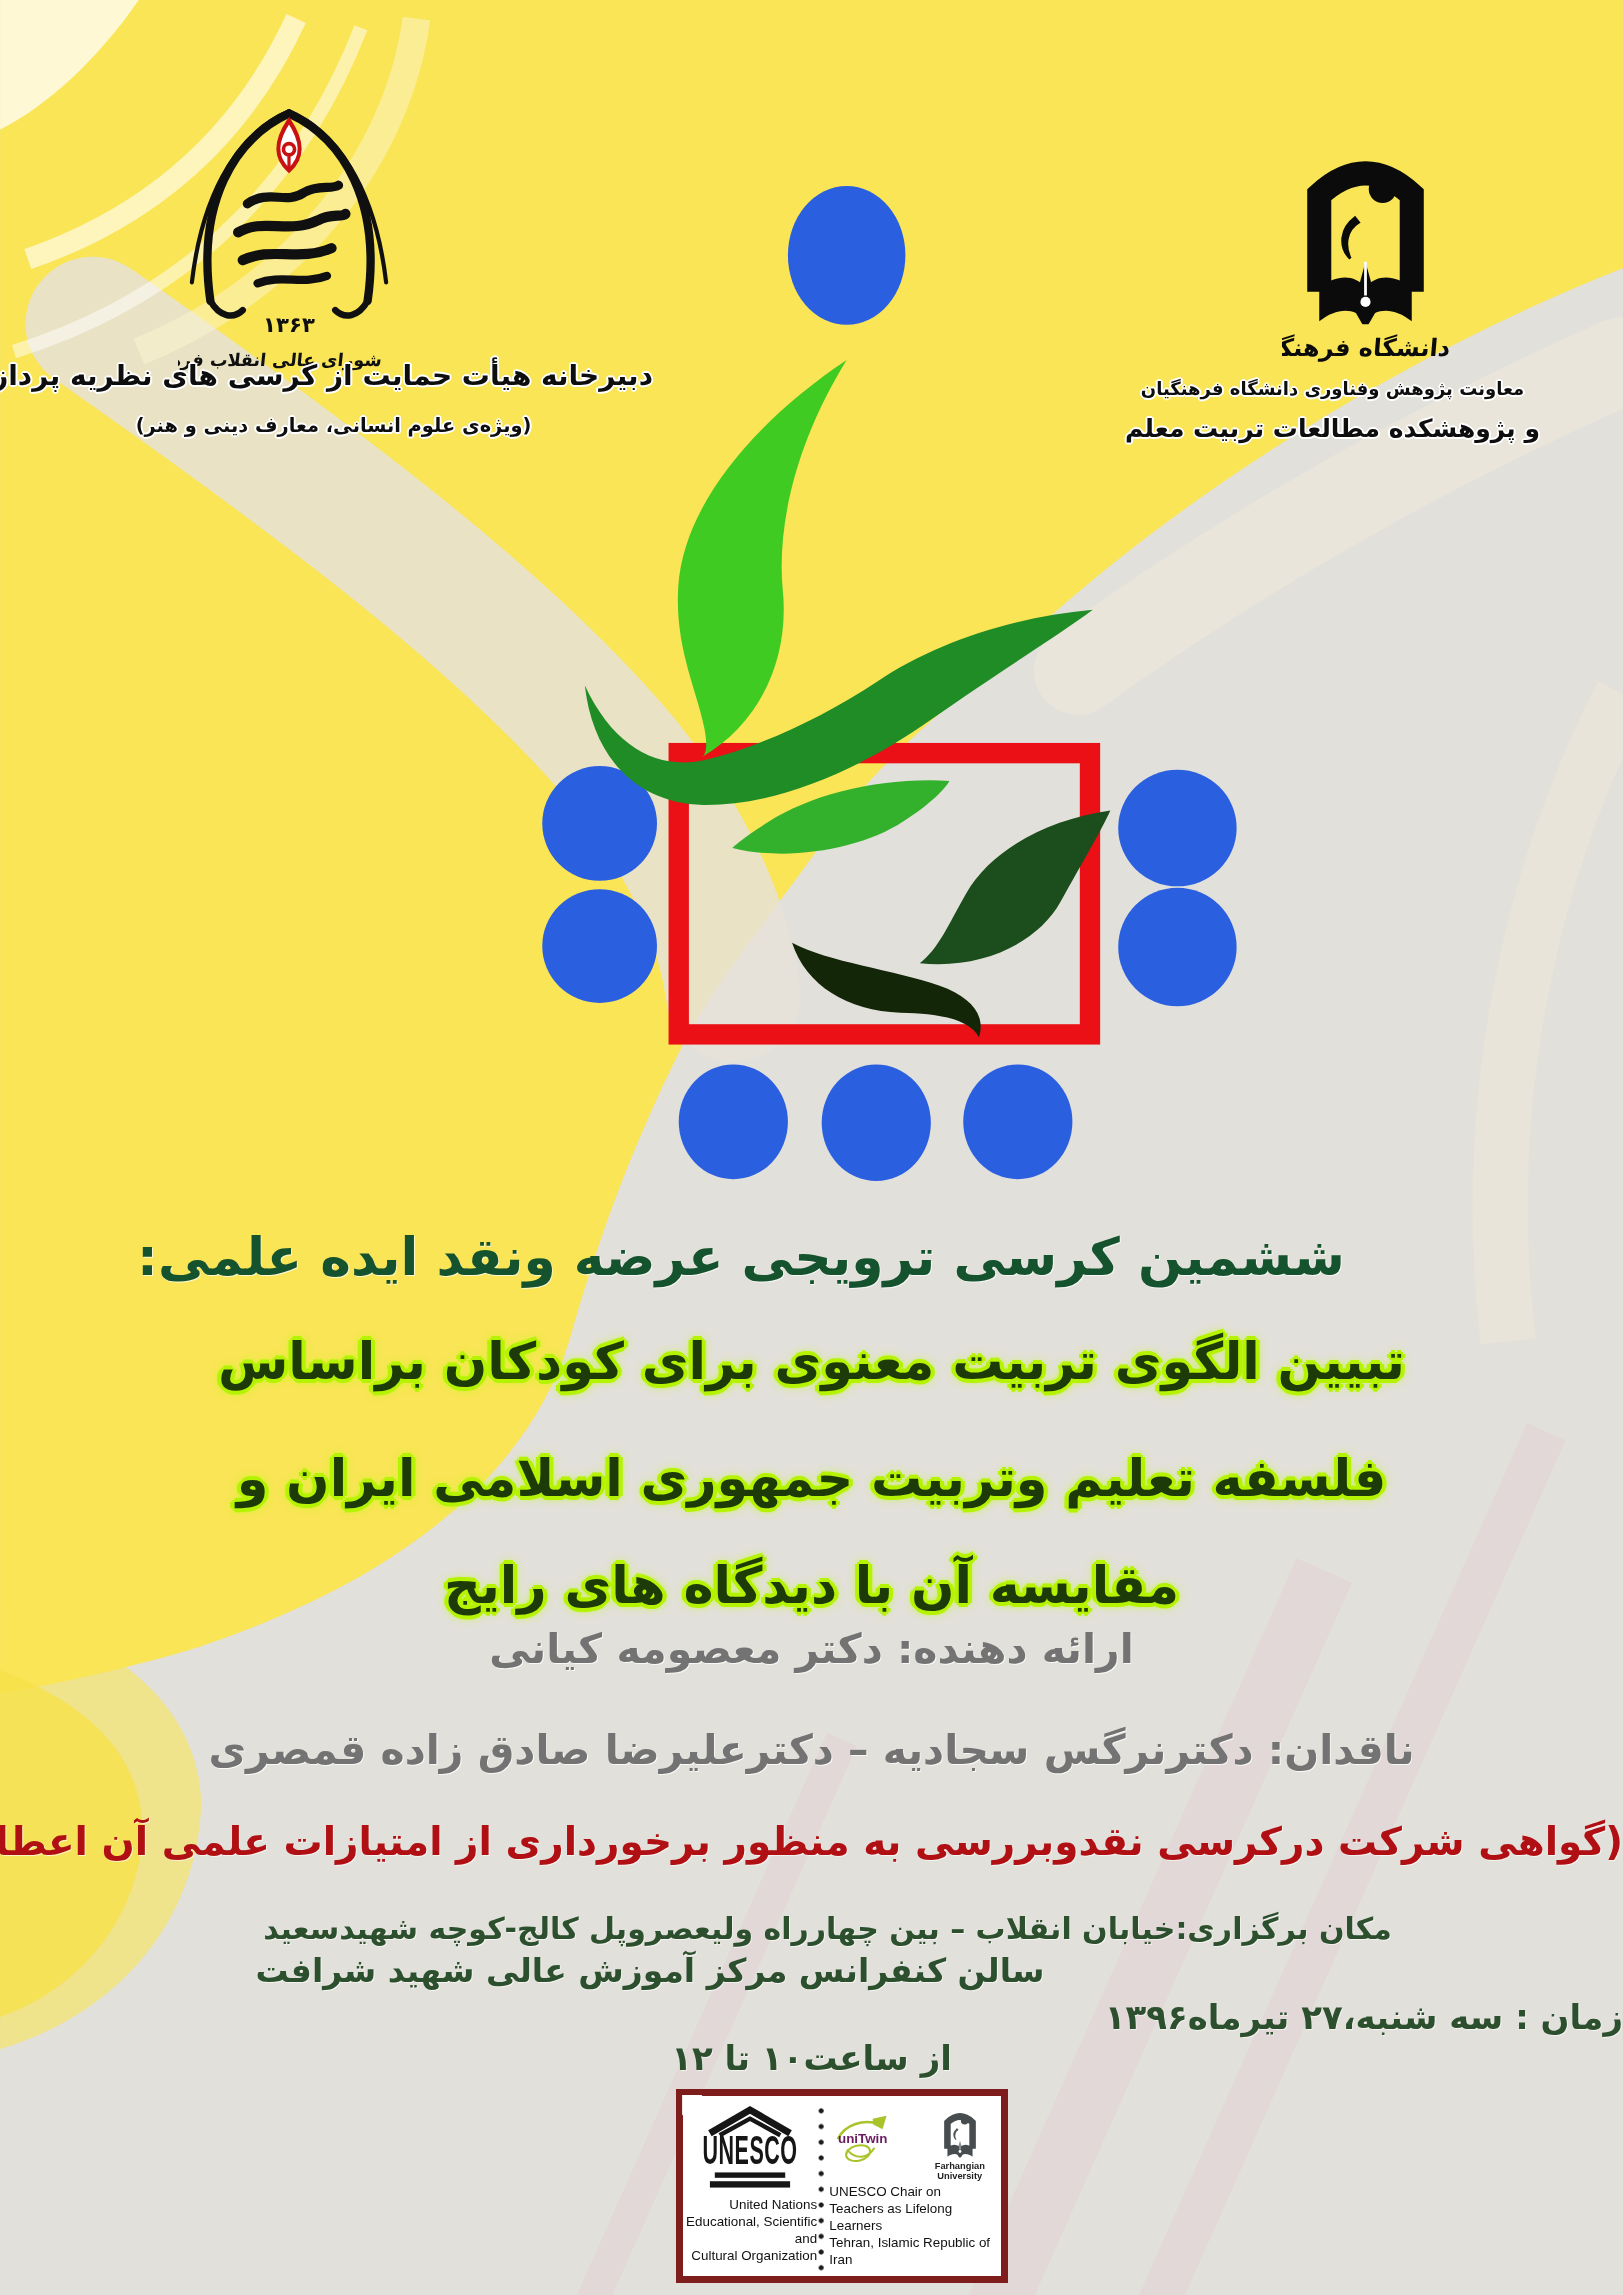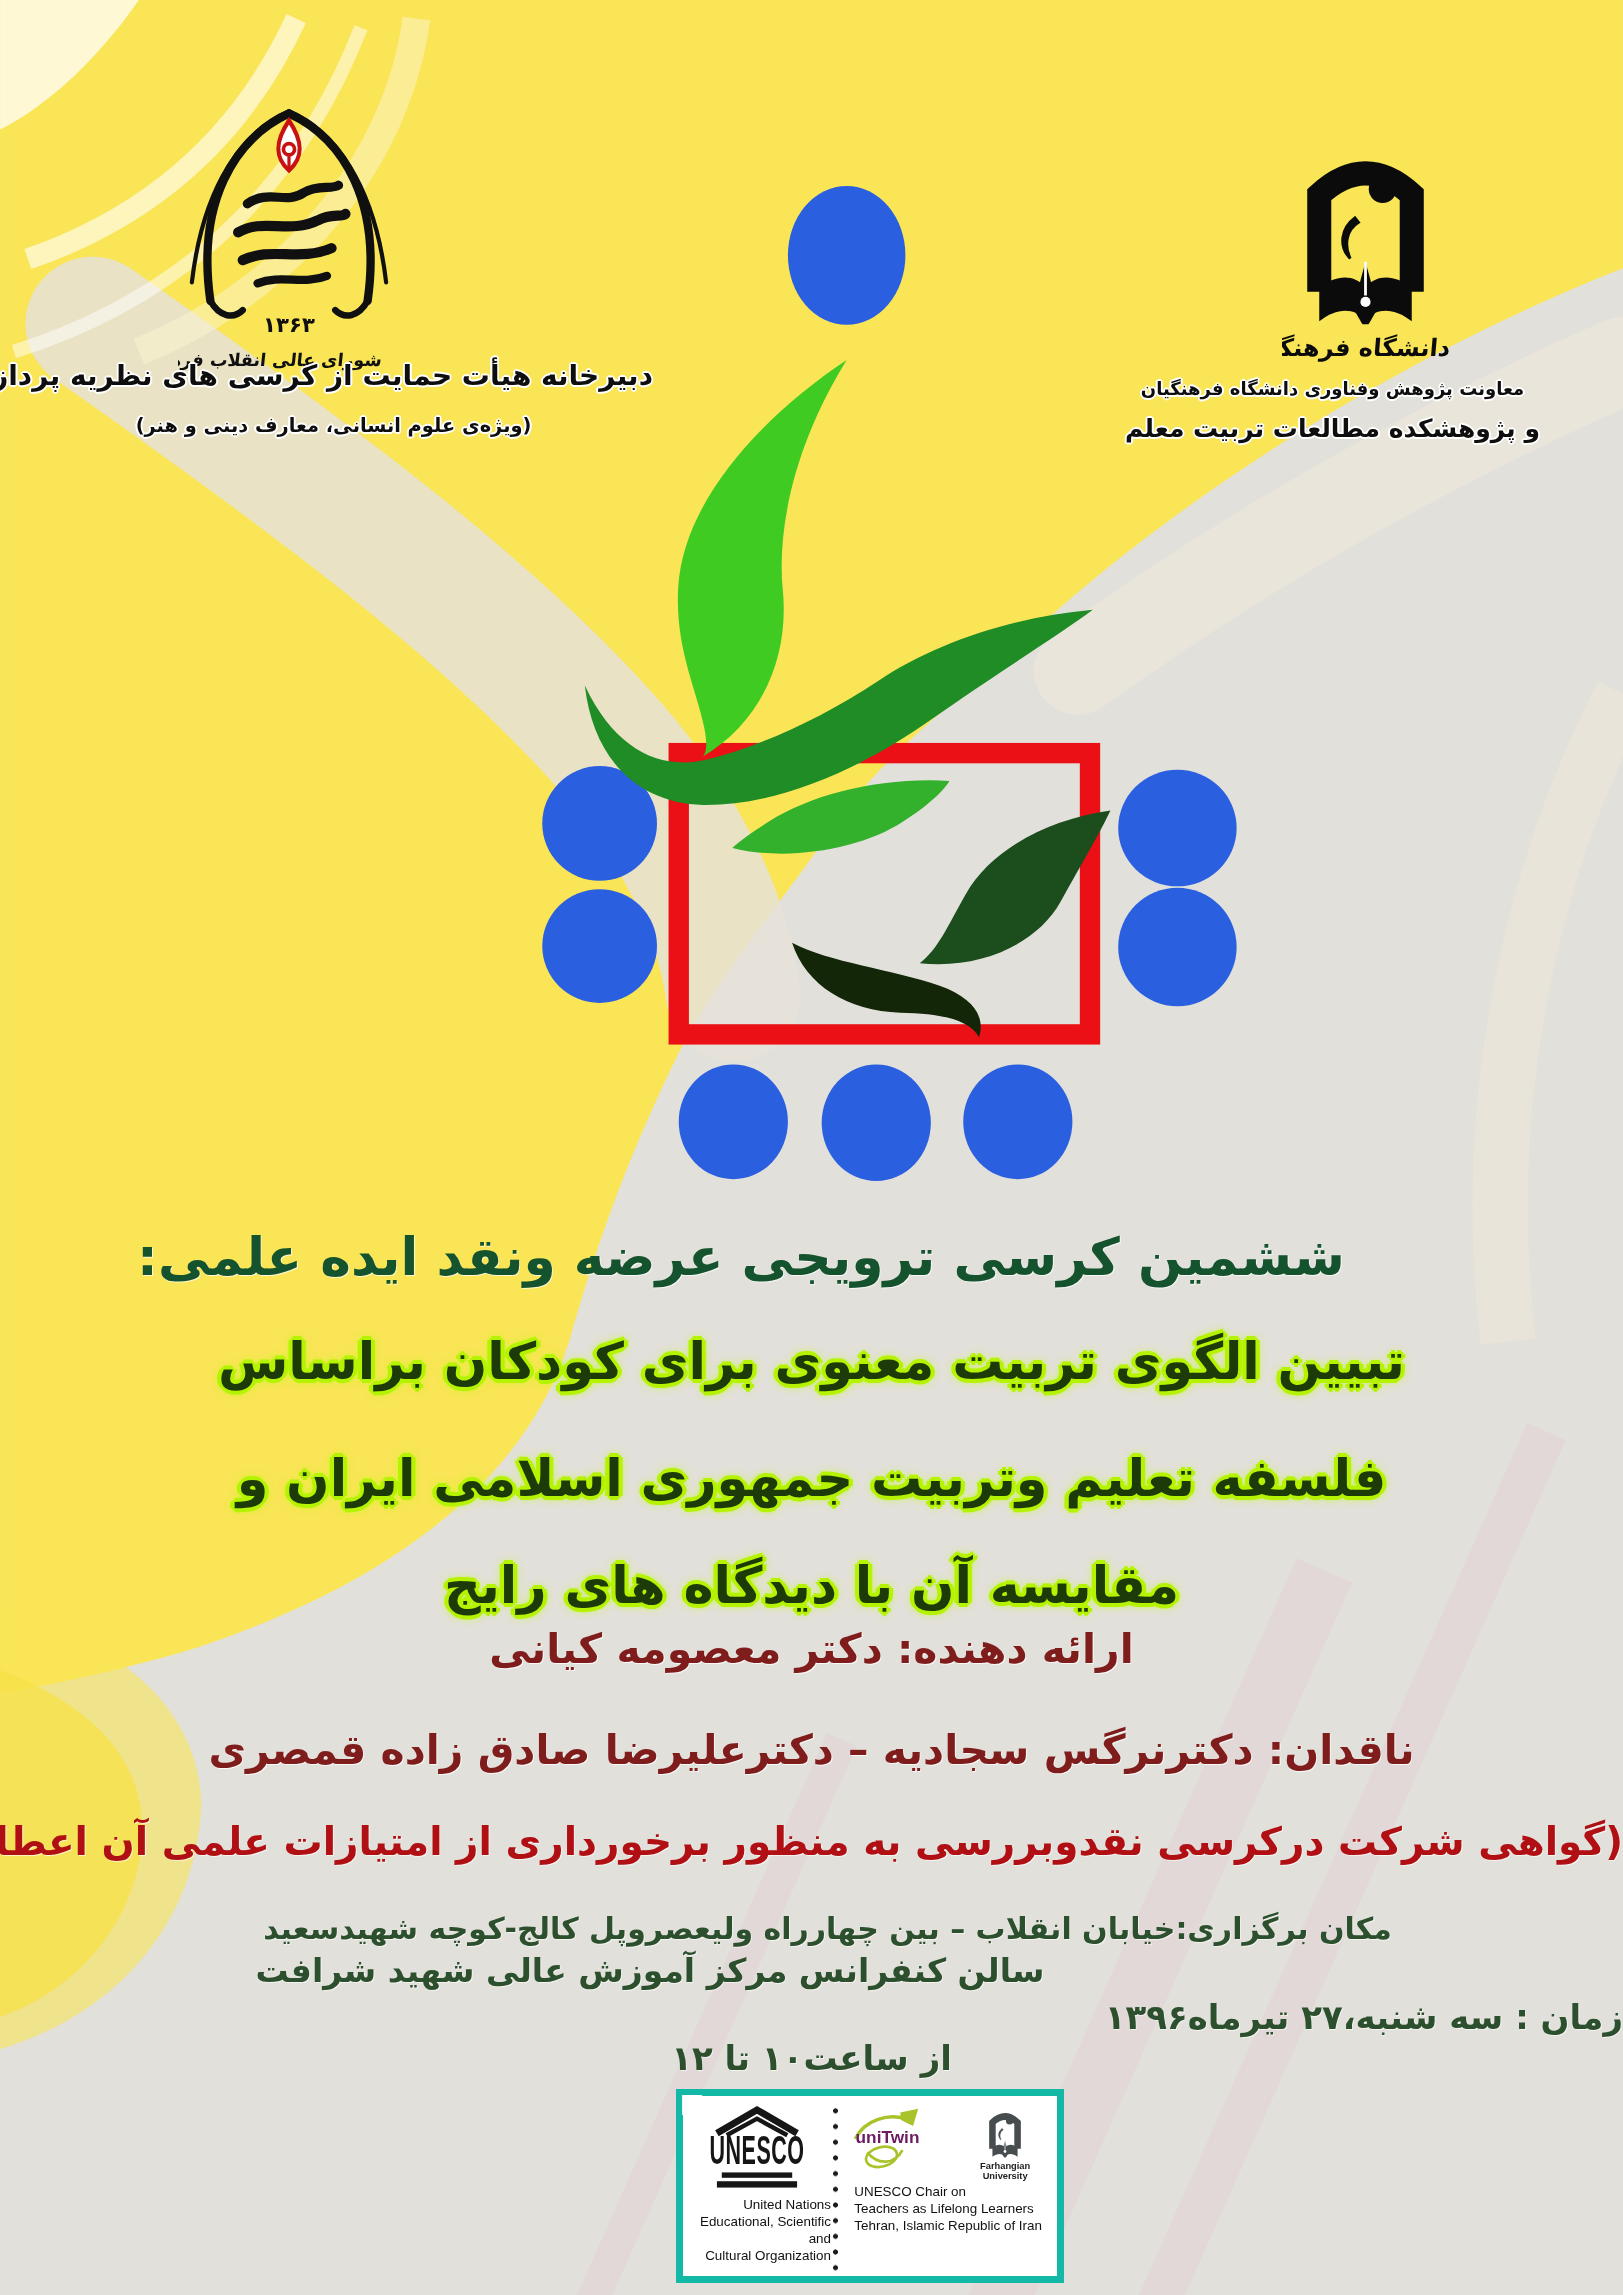--- a/index.html
+++ b/index.html
@@ -11,26 +11,26 @@
   .fa{direction:rtl;font-family:"DejaVu Sans",sans-serif;font-weight:bold;
       text-align:center;white-space:nowrap;line-height:1;}
   .outline-w{text-shadow:1.4px 1.4px 0 #ffffff,-1.4px 1.4px 0 #ffffff,1.4px -1.4px 0 #ffffff,
              -1.4px -1.4px 0 #ffffff,0 1.9px 0 #ffffff,0 -1.9px 0 #ffffff,1.9px 0 0 #ffffff,-1.9px 0 0 #ffffff;}
   .hdr-line{color:#0e0e0e;}
   .kicker{color:#14532d;font-size:52px;text-shadow:0.9px 0.9px 0 rgba(255,255,255,.7);}
   .title{color:#1d3b08;font-size:51px;
          text-shadow:0 0 7.4px #b5f303,1.9px 1.9px 0 #b5f303,-1.9px 1.9px 0 #b5f303,
          1.9px -1.9px 0 #b5f303,-1.9px -1.9px 0 #b5f303,4.2px 0 0 #b5f303,-4.2px 0 0 #b5f303,
          0 4.2px 0 #b5f303,0 -4.2px 0 #b5f303,0 0 12px #c8fa2a;}
-  .people{color:#7f1d1d;text-shadow:0.9px 0.9px 0 rgba(255,255,255,.8);}
+  .people{color:#737373;text-shadow:0.9px 0.9px 0 rgba(255,255,255,.8);}
   .note{color:#b01013;font-size:39px;text-shadow:0.9px 0.9px 0 rgba(255,255,255,.6);}
   .info{color:#2c4f2e;text-shadow:0.9px 0.9px 0 rgba(255,255,255,.6);}
   
-  .partners{left:676px;top:2089px;width:388px;height:194px;background:#ffffff;
-            border:7px solid #14b8a6;box-sizing:border-box;display:flex;}
+  .partners{left:676px;top:2089px;width:332px;height:194px;background:#ffffff;
+            border:7px solid #7f1d1d;box-sizing:border-box;display:flex;}
   .p-col{display:flex;flex-direction:column;align-items:center;}
   .p-left{width:148px;padding-top:7.4px;}
   .p-right{flex:1;padding:7.4px 4.6px 0 3.7px;}
   .dots{width:7.4px;margin:6.5px 0.9px 4.6px 0.9px;
         background-image:radial-gradient(circle,#1b1b1b 2.3px,transparent 2.8px);
         background-size:7.4px 15.7px;background-repeat:repeat-y;background-position:center top;}
   .p-caption{font-family:"Liberation Sans",sans-serif;font-size:13.4px;line-height:17px;
              color:#111;}
   .p-caption.r{text-align:right;margin-top:4.6px;}
   .p-caption.l{text-align:left;margin-top:1.9px;}

